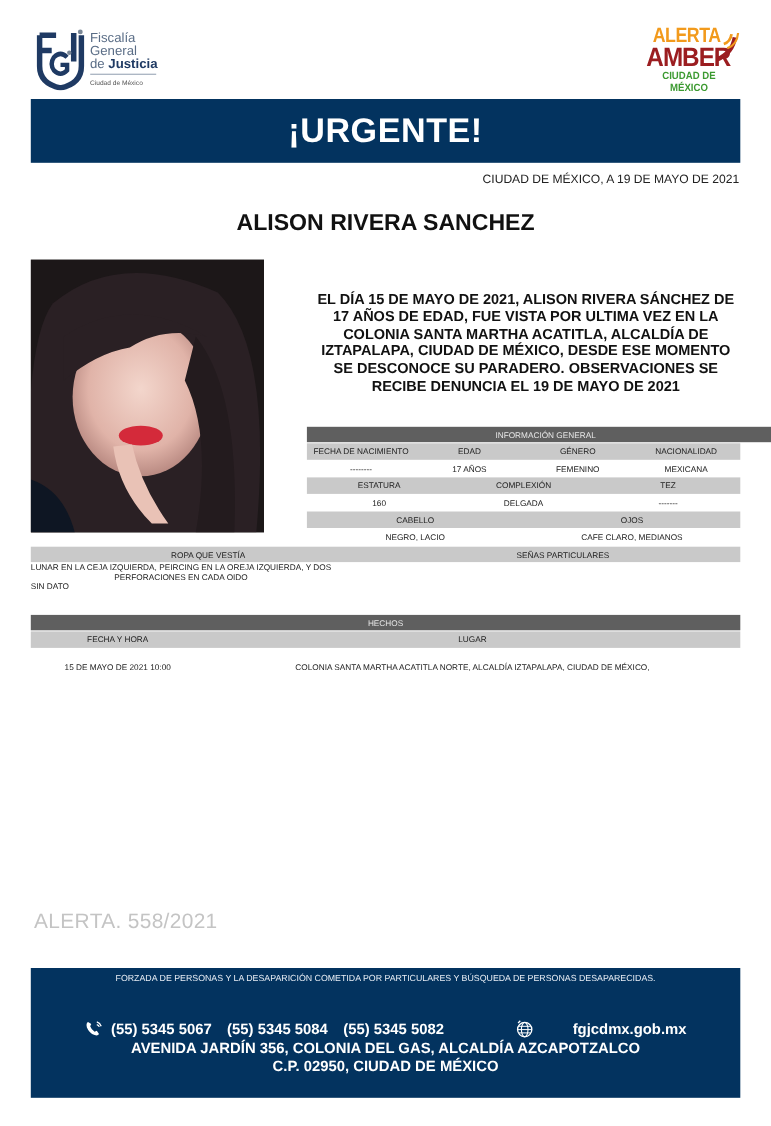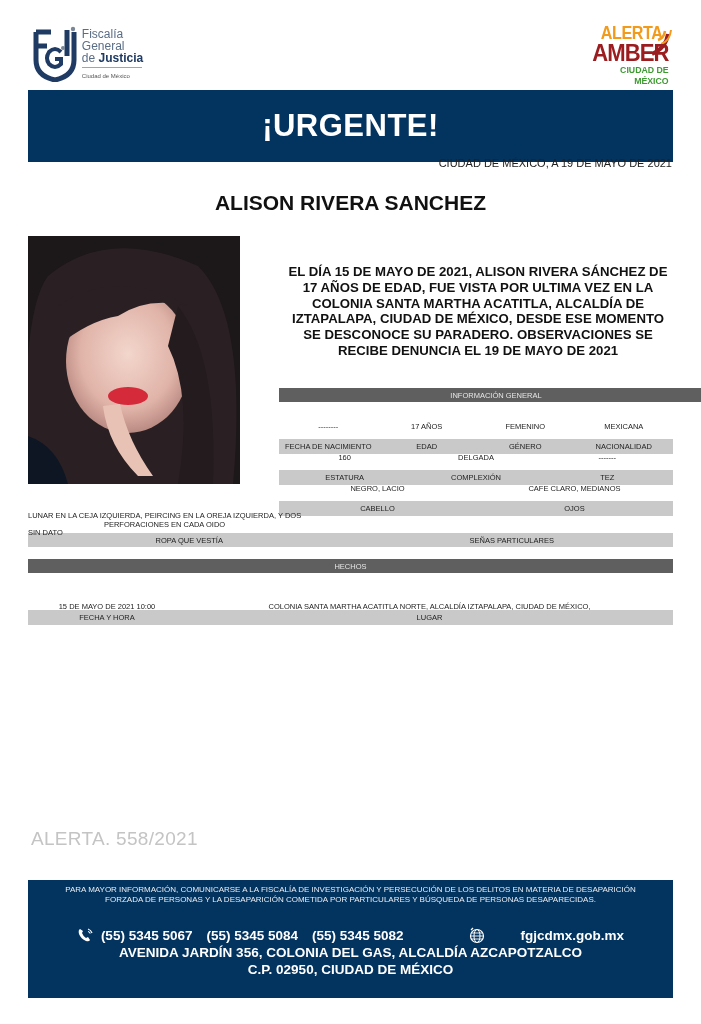--- a/index.html
+++ b/index.html
@@ -11,42 +11,42 @@
   
   .fgj-logo { left: 28px; top: 26px; width: 120px; height: 58px; display: flex; align-items: flex-start; justify-content: center; }
   .fgj-mark { width: 44px; height: 56px; position: relative; }
   .fgj-text { margin-left: 5px; margin-top: 2px; line-height: 12px; }
   .fgj-text .l1, .fgj-text .l2 { font-size: 12px; color: #5a6d86; }
   .fgj-text .l3 { font-size: 12px; color: #5a6d86; }
   .fgj-text .l3 b { color: #1f3a63; font-weight: bold; }
   .fgj-text .sep { width: 60px; height: 1px; background: #9aa6b6; margin: 3px 0 2px 0; }
   .fgj-text .l4 { font-size: 6px; color: #555; }
 
-  .amber-logo { left: 580px; top: 24px; width: 96px; height: 62px; text-align: right; }
+  .amber-logo { left: 580px; top: 24px; width: 96px; height: 62px; text-align: center; }
   .amber-l1 { font-family: "Liberation Sans", sans-serif; font-weight: bold; font-size: 19px; color: #f29a1c; letter-spacing: -0.5px; line-height: 18px; margin-left: 6px; transform: scaleX(0.85); transform-origin: left; }
   .amber-l2 { font-family: "Liberation Sans", sans-serif; font-weight: bold; font-size: 24px; color: #9b1d20; letter-spacing: -1px; line-height: 22px; margin-left: 3px; transform: scaleX(0.92); transform-origin: left; }
   .amber-l3 { font-family: "Liberation Sans", sans-serif; font-weight: bold; font-size: 9.5px; color: #3c9a31; line-height: 11px; margin-left: 4px; transform: scaleX(0.92); transform-origin: left; }
   .amber-waves { position: absolute; right: 2px; top: 2px; width: 26px; height: 30px; }
 
   
-  .urgent-banner { left: 28px; top: 90px; width: 645px; height: 72px; background: #03335f; display: flex; align-items: center; justify-content: center; }
+  .urgent-banner { left: 28px; top: 90px; width: 645px; height: 58px; background: #03335f; display: flex; align-items: center; justify-content: center; }
   .urgent-banner span { color: #fff; font-size: 31px; font-weight: bold; letter-spacing: 0.5px; }
 
   .date-line { right: 29px; top: 157px; font-size: 11px; color: #222; }
 
   .person-name { left: 0; width: 701px; top: 191px; text-align: center; font-size: 21px; font-weight: bold; color: #111; }
 
   .photo { left: 28px; top: 236px; width: 212px; height: 248px; overflow: hidden; background: #1a1416; }
 
   .description { left: 282px; top: 264px; width: 392px; text-align: center; font-size: 13.2px; font-weight: bold; line-height: 15.8px; color: #111; }
 
   
   .tbl-row { position: absolute; display: flex; align-items: center; font-size: 7.5px; color: #222; }
   .tbl-row.dark { background: #5f5f5f; color: #e6e6e6; justify-content: center; }
-  .tbl-row.gray { background: #c9c9c9; margin-top: 36px; }
+  .tbl-row.gray { background: #c9c9c9; }
   .tbl-row .cell { flex: 1; text-align: center; }
 
   .alert-number { left: 31px; top: 828px; font-size: 19px; color: #c4c4c4; letter-spacing: 0.3px; }
 
   
   .footer { left: 28px; top: 880px; width: 645px; height: 118px; background: #03335f; color: #fff; }
   .footer-info { position: absolute; left: 0; width: 645px; top: 5px; text-align: center; font-size: 8px; line-height: 10px; color: #e9eef5; }
   .footer-contact { position: absolute; left: 0; width: 645px; top: 46px; text-align: center; font-size: 13.5px; font-weight: bold; line-height: 17px; }
   .phones-row { display: flex; justify-content: center; align-items: center; gap: 0; }
   .phones-row .ph { margin-right: 14px; }
@@ -171,21 +171,20 @@
 </div>
 <div class="tbl-row" style="left:28px; top:600px; width:645px; height:12px;">
   <span style="width:158px; text-align:center;">15 DE MAYO DE 2021 10:00</span>
   <span style="flex:1; text-align:center;">COLONIA SANTA MARTHA ACATITLA NORTE, ALCALDÍA IZTAPALAPA, CIUDAD DE MÉXICO,</span>
 </div>
 
 <div class="abs alert-number">ALERTA. 558/2021</div>
 
 <div class="abs footer">
   <div class="footer-info">
-    <div>PARA MAYOR INFORMACIÓN, COMUNICARSE A LA FISCALÍA DE INVESTIGACIÓN Y PERSECUCIÓN DE LOS DELITOS EN MATERIA DE DESAPARICIÓN</div>
     <div>FORZADA DE PERSONAS Y LA DESAPARICIÓN COMETIDA POR PARTICULARES Y BÚSQUEDA DE PERSONAS DESAPARECIDAS.</div>
   </div>
   <div class="footer-contact">
     <div class="phones-row">
       <svg class="icon-svg" width="18" height="16" viewBox="0 0 18 16" style="margin-right:6px;">
         <path d="M3 2 Q1 3 2 7 Q4 12 9 14 Q12 15 13 13 L11 10 L9 11 Q6 9 5 6 L6 4 Z" fill="#fff"></path>
         <path d="M11 2 Q14 3 15 6" stroke="#fff" stroke-width="1.2" fill="none"></path>
         <path d="M11 4.5 Q12.8 5 13.3 6.5" stroke="#fff" stroke-width="1.1" fill="none"></path>
       </svg>
       <span class="ph">(55) 5345 5067</span>

